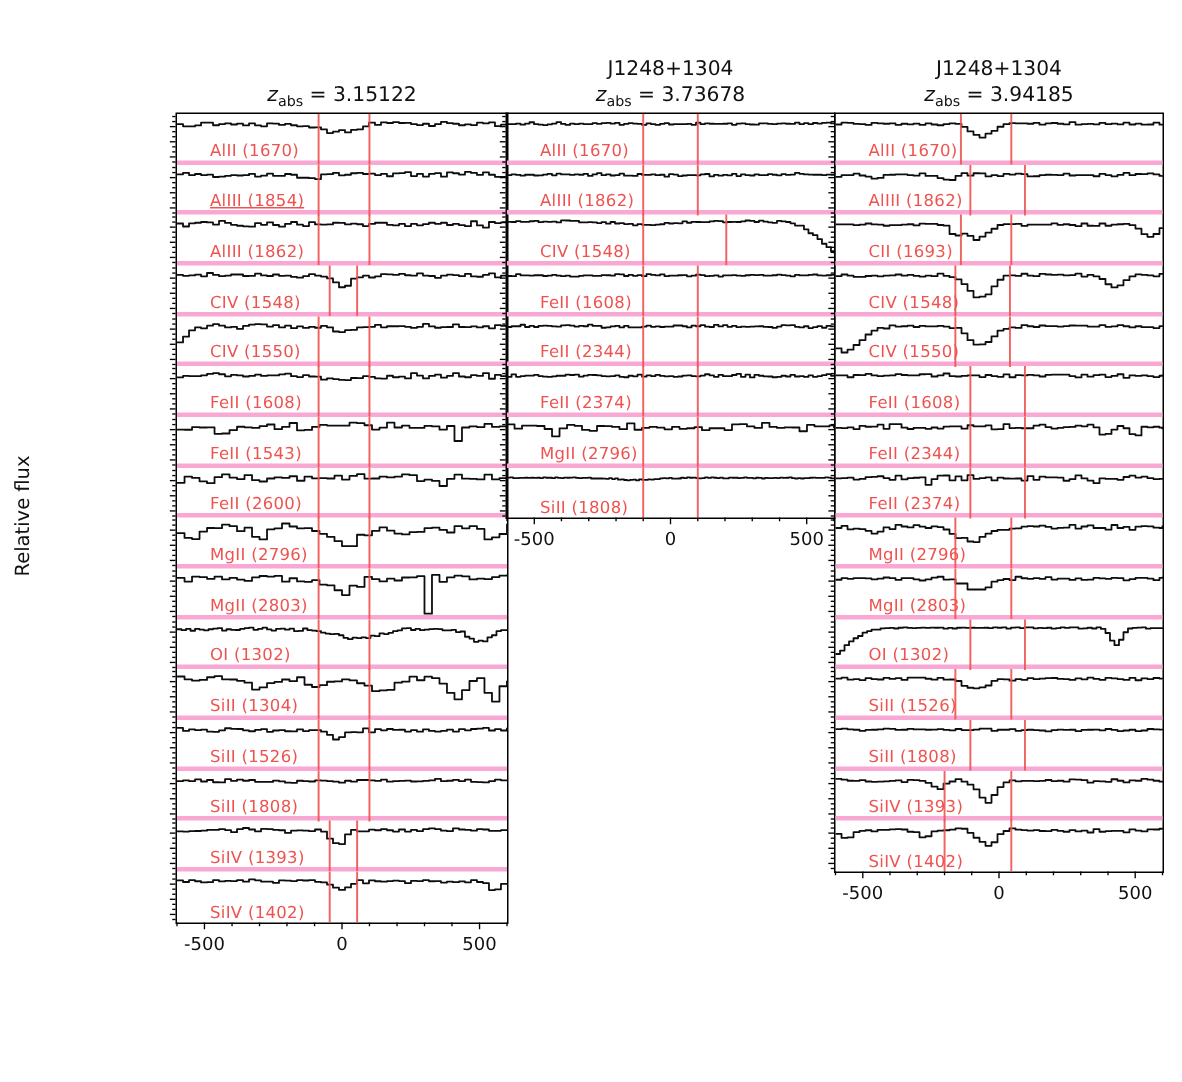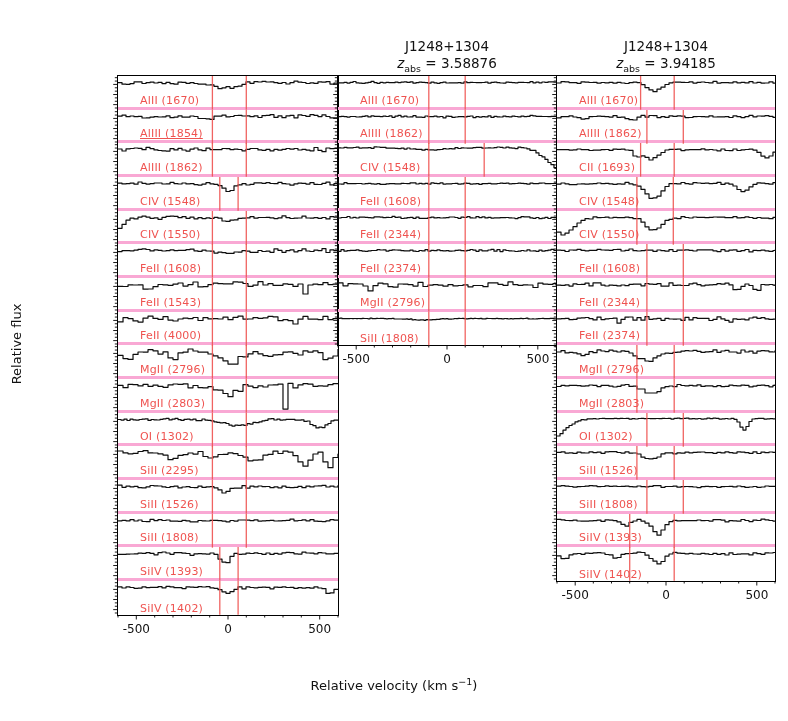--- a/index.html
+++ b/index.html
@@ -27,23 +27,23 @@
   #x-axis-label{position:absolute;left:0;top:676px;width:788px;text-align:center;font-size:13px;}
   #x-axis-label sup{font-size:9.5px;}
   #y-axis-label{position:absolute;left:16px;top:344px;transform:translate(-50%,-50%) rotate(-90deg);
     font-size:13px;white-space:nowrap;}
 </style>
 </head>
 <body>
 
 <div id="figure">
   <div id="y-axis-label">Relative flux</div>
-  <div id="x-axis-label"><span>Relative velocity (km s</span><sup>−1</sup><span>)</span></div>
   <div id="columns-host">
       <div class="column" style="left: 117px; top: 75px; width: 220px; height: 538.88px;">
+        <div class="title-line2"><i>z</i><sub>abs</sub><span> = 3.15122</span></div>
         <div class="panel" style="height: 33.68px;">
           <svg width="220" height="33.68" viewBox="0 0 220 33.68">
             <line x1="-1" y1="1.684" x2="-3.2" y2="1.684" stroke="#000" stroke-width="0.9"></line>
             <line x1="-1" y1="5.052" x2="-3.2" y2="5.052" stroke="#000" stroke-width="0.9"></line>
             <line x1="-1" y1="8.42" x2="-4.8" y2="8.42" stroke="#000" stroke-width="0.9"></line>
             <line x1="-1" y1="11.788" x2="-3.2" y2="11.788" stroke="#000" stroke-width="0.9"></line>
             <line x1="-1" y1="15.156" x2="-3.2" y2="15.156" stroke="#000" stroke-width="0.9"></line>
             <line x1="-1" y1="18.524" x2="-4.8" y2="18.524" stroke="#000" stroke-width="0.9"></line>
             <line x1="-1" y1="21.892" x2="-3.2" y2="21.892" stroke="#000" stroke-width="0.9"></line>
             <line x1="-1" y1="25.259999999999998" x2="-3.2" y2="25.259999999999998" stroke="#000" stroke-width="0.9"></line>
@@ -172,21 +172,21 @@
             <line x1="-1" y1="15.156" x2="-3.2" y2="15.156" stroke="#000" stroke-width="0.9"></line>
             <line x1="-1" y1="18.524" x2="-4.8" y2="18.524" stroke="#000" stroke-width="0.9"></line>
             <line x1="-1" y1="21.892" x2="-3.2" y2="21.892" stroke="#000" stroke-width="0.9"></line>
             <line x1="-1" y1="25.259999999999998" x2="-3.2" y2="25.259999999999998" stroke="#000" stroke-width="0.9"></line>
             <line x1="-1" y1="28.627999999999997" x2="-4.8" y2="28.627999999999997" stroke="#000" stroke-width="0.9"></line>
             <line x1="-1" y1="31.996" x2="-3.2" y2="31.996" stroke="#000" stroke-width="0.9"></line>
             <path d="M0,9.9H5.0V5.7H10.0V6.6H15.0V8.9H20.0V10.1H25.0V6.1H30.0V4.2H35.0V6.4H40.0V7.4H45.0V4.7H50.0V8.1H55.0V9.0H60.0V7.0H65.0V6.2H70.0V6.6H75.0V5.5H80.0V8.5H85.0V5.7H90.0V6.9H95.0V6.7H100.0V7.0H105.0V5.1H110.0V7.7H115.0V5.3H120.0V4.1H125.0V7.1H130.0V7.0H135.0V5.7H140.0V6.3H145.0V5.8H150.0V4.3H155.0V4.8H160.0V8.7H165.0V7.7H170.0V8.6H175.0V12.0H180.0V7.2H185.0V4.4H190.0V7.1H195.0V7.2H200.0V7.6H205.0V4.4H210.0V7.6H215.0V6.7H220.0V6.5" fill="none" stroke="#0d0d0d" stroke-width="1.2" stroke-linejoin="round"></path>
             <line x1="94.4" y1="0" x2="94.4" y2="33.68" stroke="#ef5350" stroke-width="1.3" opacity="0.9"></line>
             <line x1="128.3" y1="0" x2="128.3" y2="33.68" stroke="#ef5350" stroke-width="1.3" opacity="0.9"></line>
           </svg>
-          <div class="ion-label" style="color: rgb(239, 83, 80);">FeII (4000)</div>
+          <div class="ion-label" style="color: rgb(239, 83, 80);">FeII (2600)</div>
         </div>
         <div class="panel" style="height: 33.68px;">
           <svg width="220" height="33.68" viewBox="0 0 220 33.68">
             <line x1="-1" y1="1.684" x2="-3.2" y2="1.684" stroke="#000" stroke-width="0.9"></line>
             <line x1="-1" y1="5.052" x2="-3.2" y2="5.052" stroke="#000" stroke-width="0.9"></line>
             <line x1="-1" y1="8.42" x2="-4.8" y2="8.42" stroke="#000" stroke-width="0.9"></line>
             <line x1="-1" y1="11.788" x2="-3.2" y2="11.788" stroke="#000" stroke-width="0.9"></line>
             <line x1="-1" y1="15.156" x2="-3.2" y2="15.156" stroke="#000" stroke-width="0.9"></line>
             <line x1="-1" y1="18.524" x2="-4.8" y2="18.524" stroke="#000" stroke-width="0.9"></line>
             <line x1="-1" y1="21.892" x2="-3.2" y2="21.892" stroke="#000" stroke-width="0.9"></line>
@@ -244,21 +244,21 @@
             <line x1="-1" y1="15.156" x2="-3.2" y2="15.156" stroke="#000" stroke-width="0.9"></line>
             <line x1="-1" y1="18.524" x2="-4.8" y2="18.524" stroke="#000" stroke-width="0.9"></line>
             <line x1="-1" y1="21.892" x2="-3.2" y2="21.892" stroke="#000" stroke-width="0.9"></line>
             <line x1="-1" y1="25.259999999999998" x2="-3.2" y2="25.259999999999998" stroke="#000" stroke-width="0.9"></line>
             <line x1="-1" y1="28.627999999999997" x2="-4.8" y2="28.627999999999997" stroke="#000" stroke-width="0.9"></line>
             <line x1="-1" y1="31.996" x2="-3.2" y2="31.996" stroke="#000" stroke-width="0.9"></line>
             <path d="M0,5.0H5.0V6.9H10.0V7.8H15.0V7.3H20.0V5.5H25.0V4.7H30.0V6.9H35.0V7.0H40.0V7.9H45.0V9.1H50.0V13.7H55.0V12.3H60.0V9.4H65.0V8.6H70.0V7.0H75.0V8.1H80.0V5.5H85.0V10.5H90.0V12.0H95.0V10.8H100.0V8.5H105.0V8.3H110.0V6.9H115.0V7.6H120.0V9.5H125.0V11.1H130.0V14.8H135.0V14.2H140.0V13.9H145.0V9.1H150.0V8.4H155.0V5.1H160.0V7.5H165.0V5.1H170.0V6.1H175.0V9.7H180.0V15.9H185.0V20.2H190.0V14.1H195.0V8.0H200.0V6.1H205.0V15.9H210.0V21.7H215.0V11.5H220.0V7.8" fill="none" stroke="#0d0d0d" stroke-width="1.2" stroke-linejoin="round"></path>
             <line x1="94.4" y1="0" x2="94.4" y2="33.68" stroke="#ef5350" stroke-width="1.3" opacity="0.9"></line>
             <line x1="128.3" y1="0" x2="128.3" y2="33.68" stroke="#ef5350" stroke-width="1.3" opacity="0.9"></line>
           </svg>
-          <div class="ion-label" style="color: rgb(239, 83, 80);">SiII (2295)</div>
+          <div class="ion-label" style="color: rgb(239, 83, 80);">SiII (1304)</div>
         </div>
         <div class="panel" style="height: 33.68px;">
           <svg width="220" height="33.68" viewBox="0 0 220 33.68">
             <line x1="-1" y1="1.684" x2="-3.2" y2="1.684" stroke="#000" stroke-width="0.9"></line>
             <line x1="-1" y1="5.052" x2="-3.2" y2="5.052" stroke="#000" stroke-width="0.9"></line>
             <line x1="-1" y1="8.42" x2="-4.8" y2="8.42" stroke="#000" stroke-width="0.9"></line>
             <line x1="-1" y1="11.788" x2="-3.2" y2="11.788" stroke="#000" stroke-width="0.9"></line>
             <line x1="-1" y1="15.156" x2="-3.2" y2="15.156" stroke="#000" stroke-width="0.9"></line>
             <line x1="-1" y1="18.524" x2="-4.8" y2="18.524" stroke="#000" stroke-width="0.9"></line>
             <line x1="-1" y1="21.892" x2="-3.2" y2="21.892" stroke="#000" stroke-width="0.9"></line>
@@ -339,21 +339,21 @@
           <line x1="183.3" y1="0" x2="183.3" y2="2.5" stroke="#000" stroke-width="0.9"></line>
           <line x1="201.7" y1="0" x2="201.7" y2="4.5" stroke="#000" stroke-width="0.9"></line>
           <line x1="220.0" y1="0" x2="220.0" y2="2.5" stroke="#000" stroke-width="0.9"></line>
         </svg>
         <div class="x-tick-label" style="left: 18.3333px; top: 545.88px;">-500</div>
         <div class="x-tick-label" style="left: 110px; top: 545.88px;">0</div>
         <div class="x-tick-label" style="left: 201.667px; top: 545.88px;">500</div>
       </div>
       <div class="column" style="left: 337px; top: 75px; width: 218px; height: 269.44px;">
         <div class="title-line1">J1248+1304</div>
-        <div class="title-line2"><i>z</i><sub>abs</sub><span> = 3.58876</span></div>
+        <div class="title-line2"><i>z</i><sub>abs</sub><span> = 3.73678</span></div>
         <div class="panel" style="height: 33.68px;">
           <svg width="218" height="33.68" viewBox="0 0 218 33.68">
             <line x1="-1" y1="1.684" x2="-3.2" y2="1.684" stroke="#000" stroke-width="0.9"></line>
             <line x1="-1" y1="5.052" x2="-3.2" y2="5.052" stroke="#000" stroke-width="0.9"></line>
             <line x1="-1" y1="8.42" x2="-4.8" y2="8.42" stroke="#000" stroke-width="0.9"></line>
             <line x1="-1" y1="11.788" x2="-3.2" y2="11.788" stroke="#000" stroke-width="0.9"></line>
             <line x1="-1" y1="15.156" x2="-3.2" y2="15.156" stroke="#000" stroke-width="0.9"></line>
             <line x1="-1" y1="18.524" x2="-4.8" y2="18.524" stroke="#000" stroke-width="0.9"></line>
             <line x1="-1" y1="21.892" x2="-3.2" y2="21.892" stroke="#000" stroke-width="0.9"></line>
             <line x1="-1" y1="25.259999999999998" x2="-3.2" y2="25.259999999999998" stroke="#000" stroke-width="0.9"></line>

